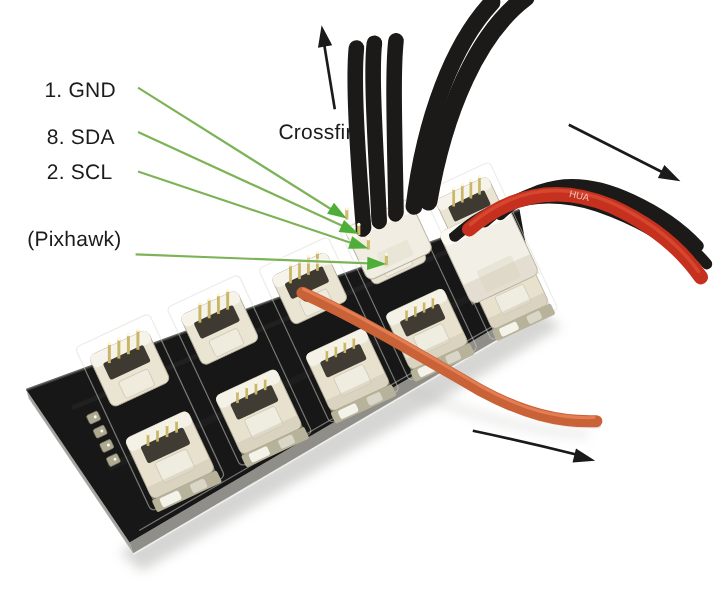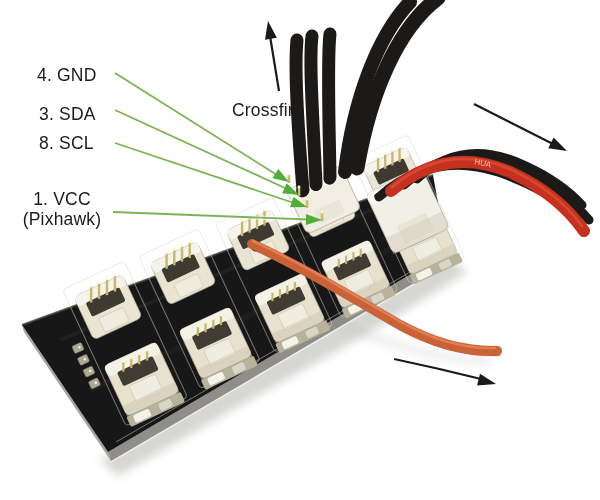--- a/index.html
+++ b/index.html
@@ -206,22 +206,21 @@
       <path d="M474,104 L555,145"></path>
       <path d="M394,359 Q437,368 481,379"></path>
     </g>
     <g fill="#1a1a1a">
       <polygon points="0,0 -18,-6 -18,6" transform="translate(268,21) rotate(-99.3)"></polygon>
       <polygon points="0,0 -18,-6 -18,6" transform="translate(567,151) rotate(26.8)"></polygon>
       <polygon points="0,0 -18,-6 -18,6" transform="translate(496,384) rotate(14)"></polygon>
     </g>
   </svg>
 
-  <div class="label" style="left:37px;top:65px">4. GND</div>
-  <div class="label" style="left:39px;top:104px">3. SDA</div>
-  <div class="label" style="left:39px;top:133px">8. SCL</div>
+  <div class="label" style="left:37px;top:65px">1. GND</div>
+  <div class="label" style="left:39px;top:104px">8. SDA</div>
+  <div class="label" style="left:39px;top:133px">2. SCL</div>
   <div class="label centered" style="left:12px;top:189px;width:100px">
-    <div>1. VCC</div>
     <div>(Pixhawk)</div>
   </div>
   <div class="label" style="left:232px;top:100px">Crossfire</div>
 
 </div>
 
 </body></html>

